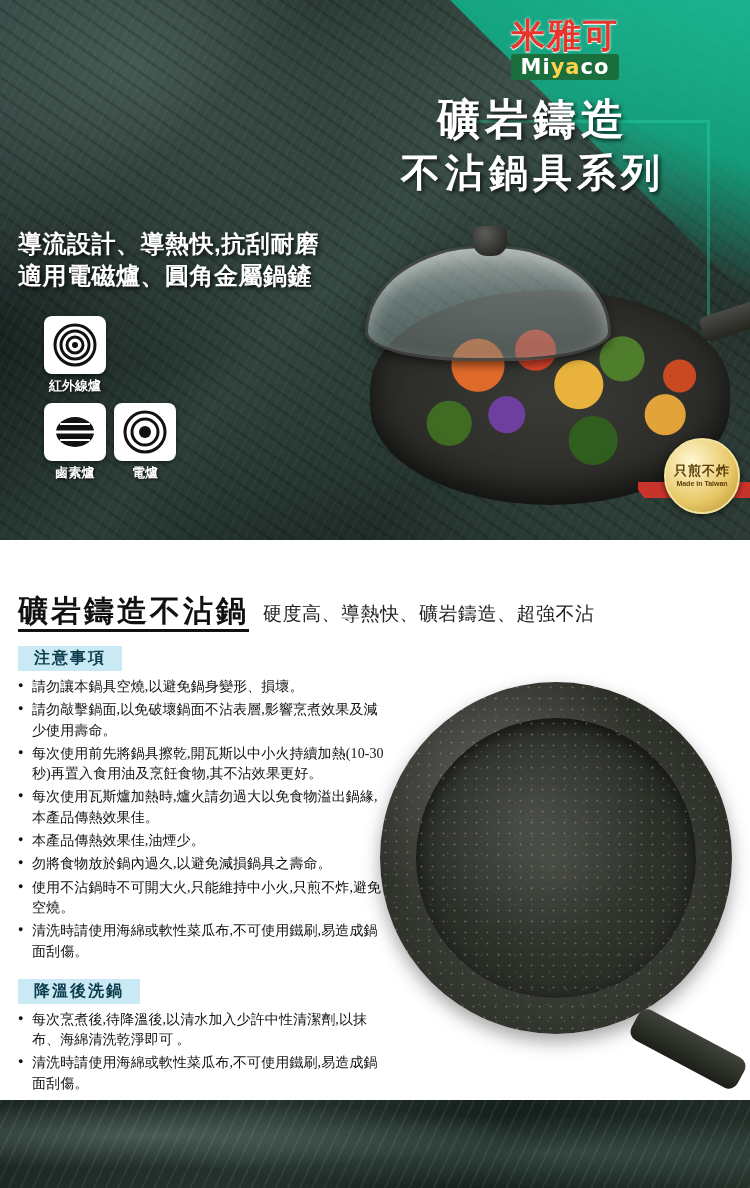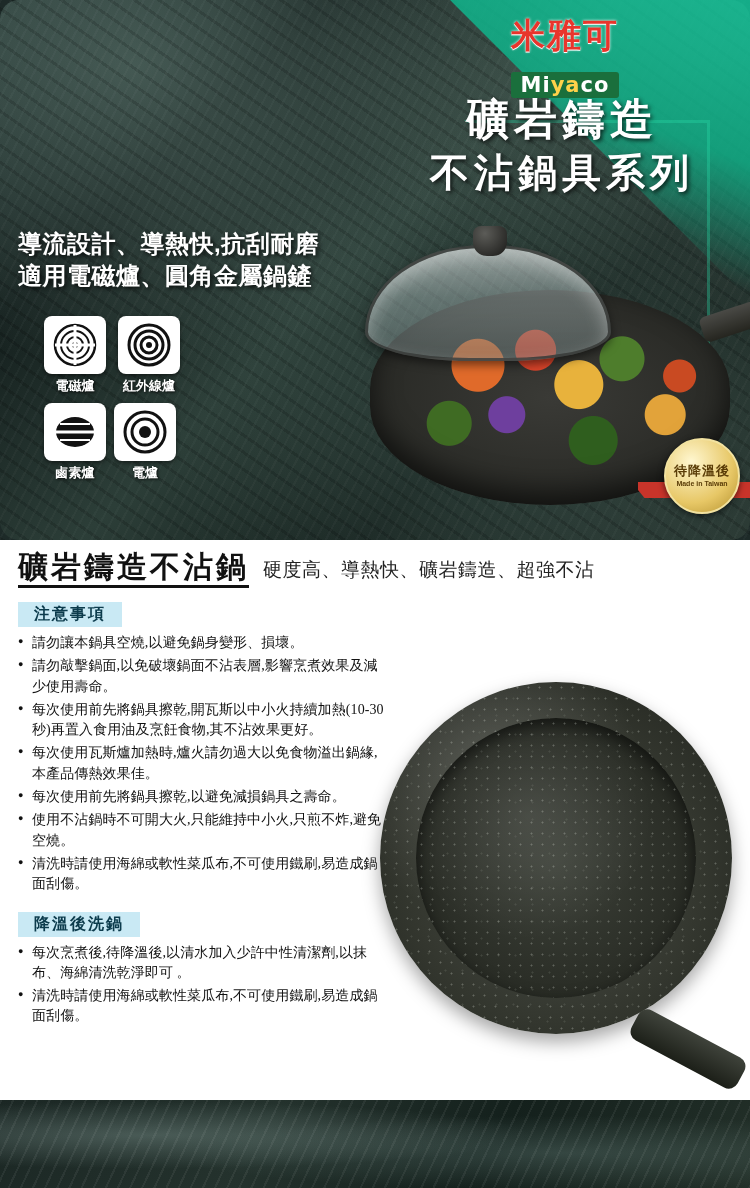--- a/index.html
+++ b/index.html
@@ -13,21 +13,20 @@
   .page{position:relative;width:750px;height:1188px;overflow:hidden;}
 
   
   .hero{
     position:absolute;left:0;top:0;width:750px;height:540px;
     background:
       radial-gradient(ellipse at 18% 12%, rgba(120,150,140,.45) 0%, rgba(0,0,0,0) 45%),
       radial-gradient(ellipse at 72% 78%, rgba(90,120,110,.35) 0%, rgba(0,0,0,0) 50%),
       radial-gradient(ellipse at 95% 10%, rgba(150,180,165,.30) 0%, rgba(0,0,0,0) 40%),
       linear-gradient(135deg,#233330 0%,#16211f 25%,#2c3e38 48%,#15201d 70%,#26332e 100%);
-    border-radius: 19px;
   }
   .hero:before{
     content:"";position:absolute;inset:0;
     background:
       repeating-linear-gradient(118deg, rgba(255,255,255,.05) 0px, rgba(255,255,255,.05) 2px, rgba(0,0,0,0) 2px, rgba(0,0,0,0) 9px),
       repeating-linear-gradient(35deg, rgba(0,0,0,.25) 0px, rgba(0,0,0,.25) 3px, rgba(0,0,0,0) 3px, rgba(0,0,0,0) 14px);
     opacity:.55;
   }
   .hero-green{
     position:absolute;right:0;top:0;width:300px;height:300px;
@@ -43,28 +42,28 @@
 
   
   .logo{position:absolute;right:105px;top:18px;width:160px;text-align:center;}
   .logo-cn{
     font-family:"DejaVu Sans", sans-serif;
     font-size:34px;font-weight:bold;color:#e8352c;letter-spacing:2px;
     text-shadow:0 1px 0 #fff,0 0 3px #fff;
     line-height:1;
   }
   .logo-badge{
-    margin-top:20px;background:#1a6f3c;color:#fff;display:inline-block;
+    margin-top:2px;background:#1a6f3c;color:#fff;display:inline-block;
     padding:1px 10px;border-radius:3px;font-size:21px;font-weight:bold;
     letter-spacing:1px;font-family:"DejaVu Sans", sans-serif;
   }
   .logo-badge .y{color:#ffd24a;}
 
   .hero-title{
-    position:absolute;right:23px;top:95px;width:330px;text-align:center;
+    position:absolute;right:52px;top:95px;width:330px;text-align:center;
     color:#fff;font-weight:bold;
     text-shadow:2px 2px 4px rgba(0,0,0,.75);
   }
   .hero-title .l1{font-size:43px;letter-spacing:5px;line-height:1.15;}
   .hero-title .l2{font-size:39px;letter-spacing:5px;line-height:1.3;margin-top:4px;}
 
   .hero-sub{
     position:absolute;left:18px;top:228px;color:#fff;font-weight:bold;
     font-size:24px;line-height:1.35;letter-spacing:.5px;
     text-shadow:2px 2px 4px rgba(0,0,0,.8);
@@ -142,21 +141,21 @@
   .ribbon-l,.ribbon-r{
     position:absolute;top:232px;width:36px;height:16px;background:#c8342a;
   }
   .ribbon-l{right:76px;clip-path:polygon(0 0,100% 0,100% 100%,18% 100%,0 50%);}
   .ribbon-r{right:-10px;clip-path:polygon(0 0,100% 0,82% 50%,100% 100%,0 100%);}
 
   
   .panel{
     position:absolute;left:0;top:540px;width:750px;height:560px;background:#fff;
   }
-  .panel-head{padding:10px 18px 0 18px;display:flex;align-items:flex-end;gap:14px;}
+  .panel-head{padding:10px 18px 0 18px;display:flex;align-items:flex-end;gap:14px;margin-top:44px;}
   .panel-title{
     font-size:30px;font-weight:bold;color:#111;letter-spacing:3px;
     border-bottom:3px solid #111;padding-bottom:2px;line-height:1.1;
   }
   .panel-title-sub{font-size:19px;color:#222;letter-spacing:.5px;padding-bottom:5px;}
   .panel-desc{
     margin:8px 18px 0 18px;font-size:14.5px;color:#222;line-height:1.5;letter-spacing:.2px;
   }
 
   .sec-head{
@@ -238,33 +237,20 @@
     </div>
 
     <div class="hero-sub">
       <div>導流設計、導熱快,抗刮耐磨</div>
       <div>適用電磁爐、圓角金屬鍋鏟</div>
     </div>
 
     <div class="stoves">
       <div class="stove-row">
 
-        <div class="stove">
-          <div class="box">
-            <svg width="46" height="44" viewBox="0 0 46 44">
-              <circle cx="23" cy="22" r="20" fill="none" stroke="#111" stroke-width="2.5"></circle>
-              <circle cx="23" cy="22" r="14" fill="none" stroke="#111" stroke-width="2"></circle>
-              <circle cx="23" cy="22" r="8" fill="none" stroke="#111" stroke-width="2"></circle>
-              <circle cx="23" cy="22" r="3" fill="#111"></circle>
-              <line x1="23" y1="2" x2="23" y2="42" stroke="#fff" stroke-width="3"></line>
-              <line x1="3" y1="22" x2="43" y2="22" stroke="#fff" stroke-width="3"></line>
-            </svg>
-          </div>
-          <div class="cap">電磁爐</div>
-        </div>
 
         <div class="stove">
           <div class="box">
             <svg width="46" height="44" viewBox="0 0 46 44">
               <circle cx="23" cy="22" r="20" fill="none" stroke="#111" stroke-width="3"></circle>
               <circle cx="23" cy="22" r="14" fill="none" stroke="#111" stroke-width="3"></circle>
               <circle cx="23" cy="22" r="8" fill="none" stroke="#111" stroke-width="3"></circle>
               <circle cx="23" cy="22" r="3" fill="#111"></circle>
             </svg>
           </div>
@@ -303,40 +289,41 @@
     <div class="pan-photo">
       <div class="pan-rim"></div>
       <div class="pan-handle"></div>
       <div class="food-bowl"></div>
       <div class="lid">
         <div class="lid-knob"></div>
       </div>
       <div class="ribbon-l"></div>
       <div class="ribbon-r"></div>
       <div class="taiwan-badge">
-        <div class="t1">待降溫後</div>
+        <div class="t1">只煎不炸</div>
         <div class="t2">Made in Taiwan</div>
       </div>
     </div>
   </div>
 
   <div class="panel">
     <div class="panel-head">
       <div class="panel-title">礦岩鑄造不沾鍋</div>
       <div class="panel-title-sub">硬度高、導熱快、礦岩鑄造、超強不沾</div>
     </div>
 
 
     <div class="sec-head">注意事項</div>
     <ul class="bullets">
       <li>請勿讓本鍋具空燒,以避免鍋身變形、損壞。</li>
       <li>請勿敲擊鍋面,以免破壞鍋面不沾表層,影響烹煮效果及減少使用壽命。</li>
       <li>每次使用前先將鍋具擦乾,開瓦斯以中小火持續加熱(10-30秒)再置入食用油及烹飪食物,其不沾效果更好。</li>
       <li>每次使用瓦斯爐加熱時,爐火請勿過大以免食物溢出鍋緣,本產品傳熱效果佳。</li>
-      <li>每次使用前先將鍋具擦乾,以避免減損鍋具之壽命。</li>
+      <li>本產品傳熱效果佳,油煙少。</li>
+      <li>勿將食物放於鍋內過久,以避免減損鍋具之壽命。</li>
       <li>使用不沾鍋時不可開大火,只能維持中小火,只煎不炸,避免空燒。</li>
       <li>清洗時請使用海綿或軟性菜瓜布,不可使用鐵刷,易造成鍋面刮傷。</li>
     </ul>
 
     <div class="sec-head">降溫後洗鍋</div>
     <ul class="bullets">
       <li>每次烹煮後,待降溫後,以清水加入少許中性清潔劑,以抹布、海綿清洗乾淨即可 。</li>
       <li>清洗時請使用海綿或軟性菜瓜布,不可使用鐵刷,易造成鍋面刮傷。</li>
     </ul>
 

